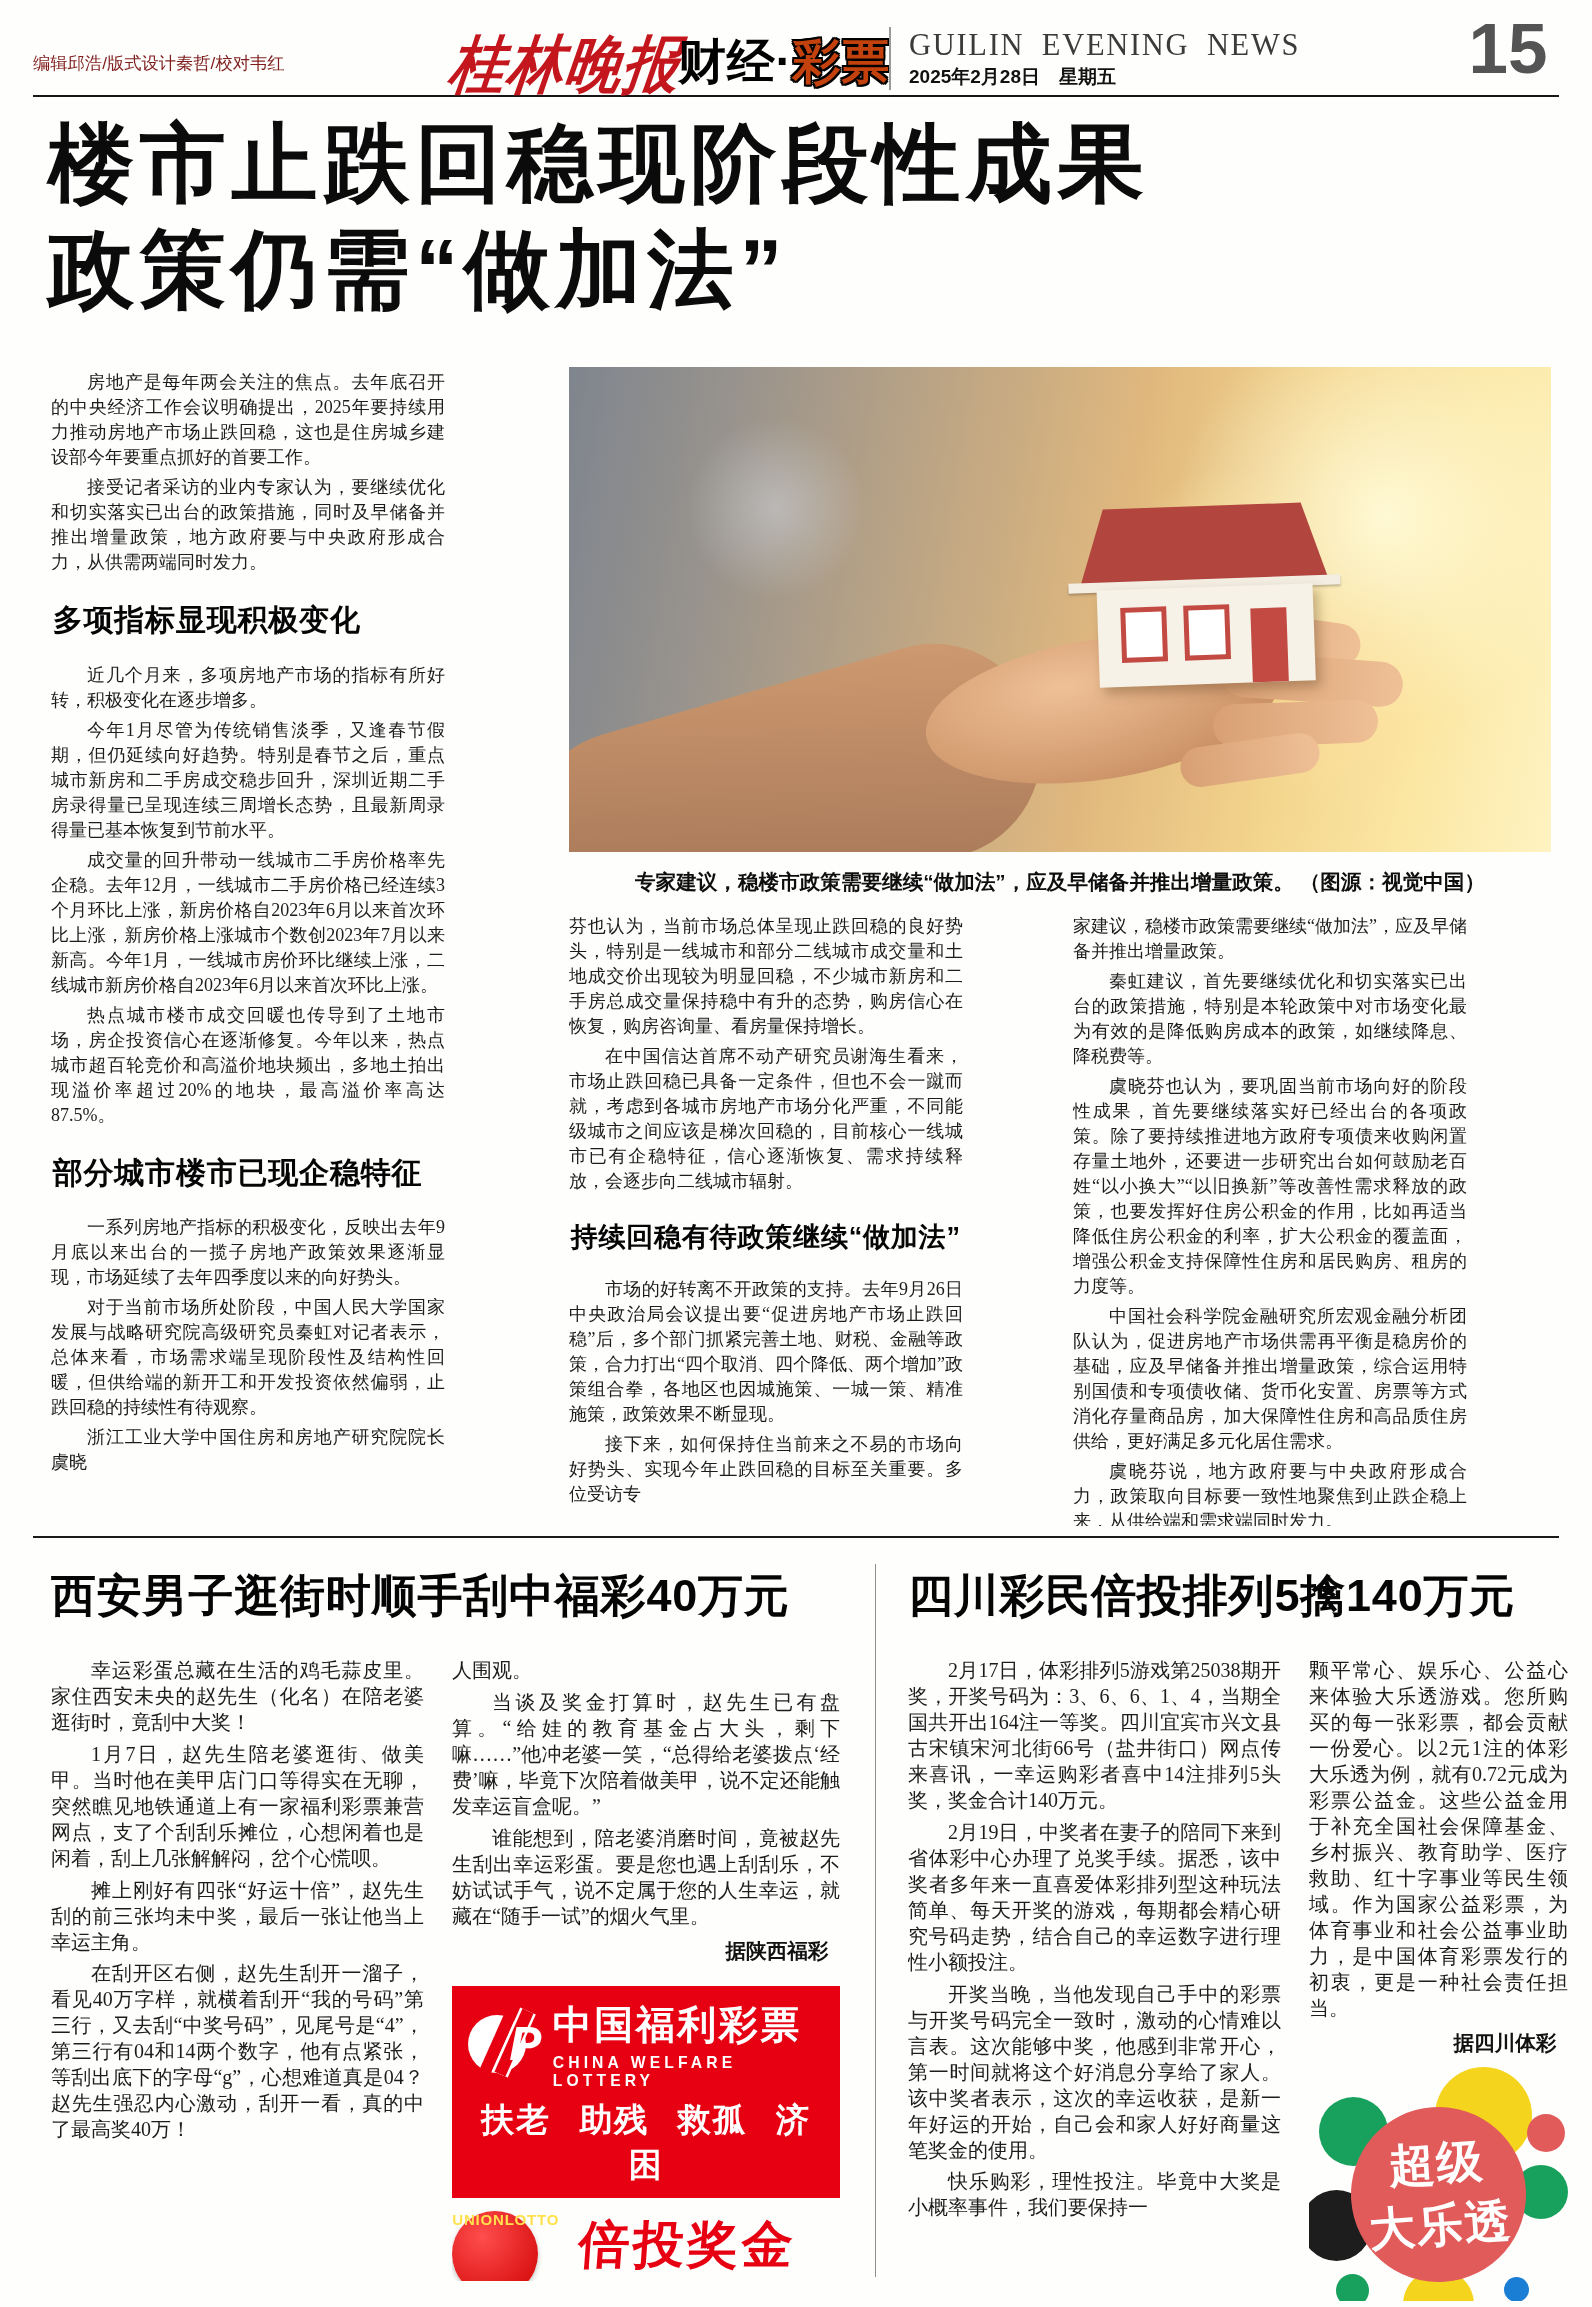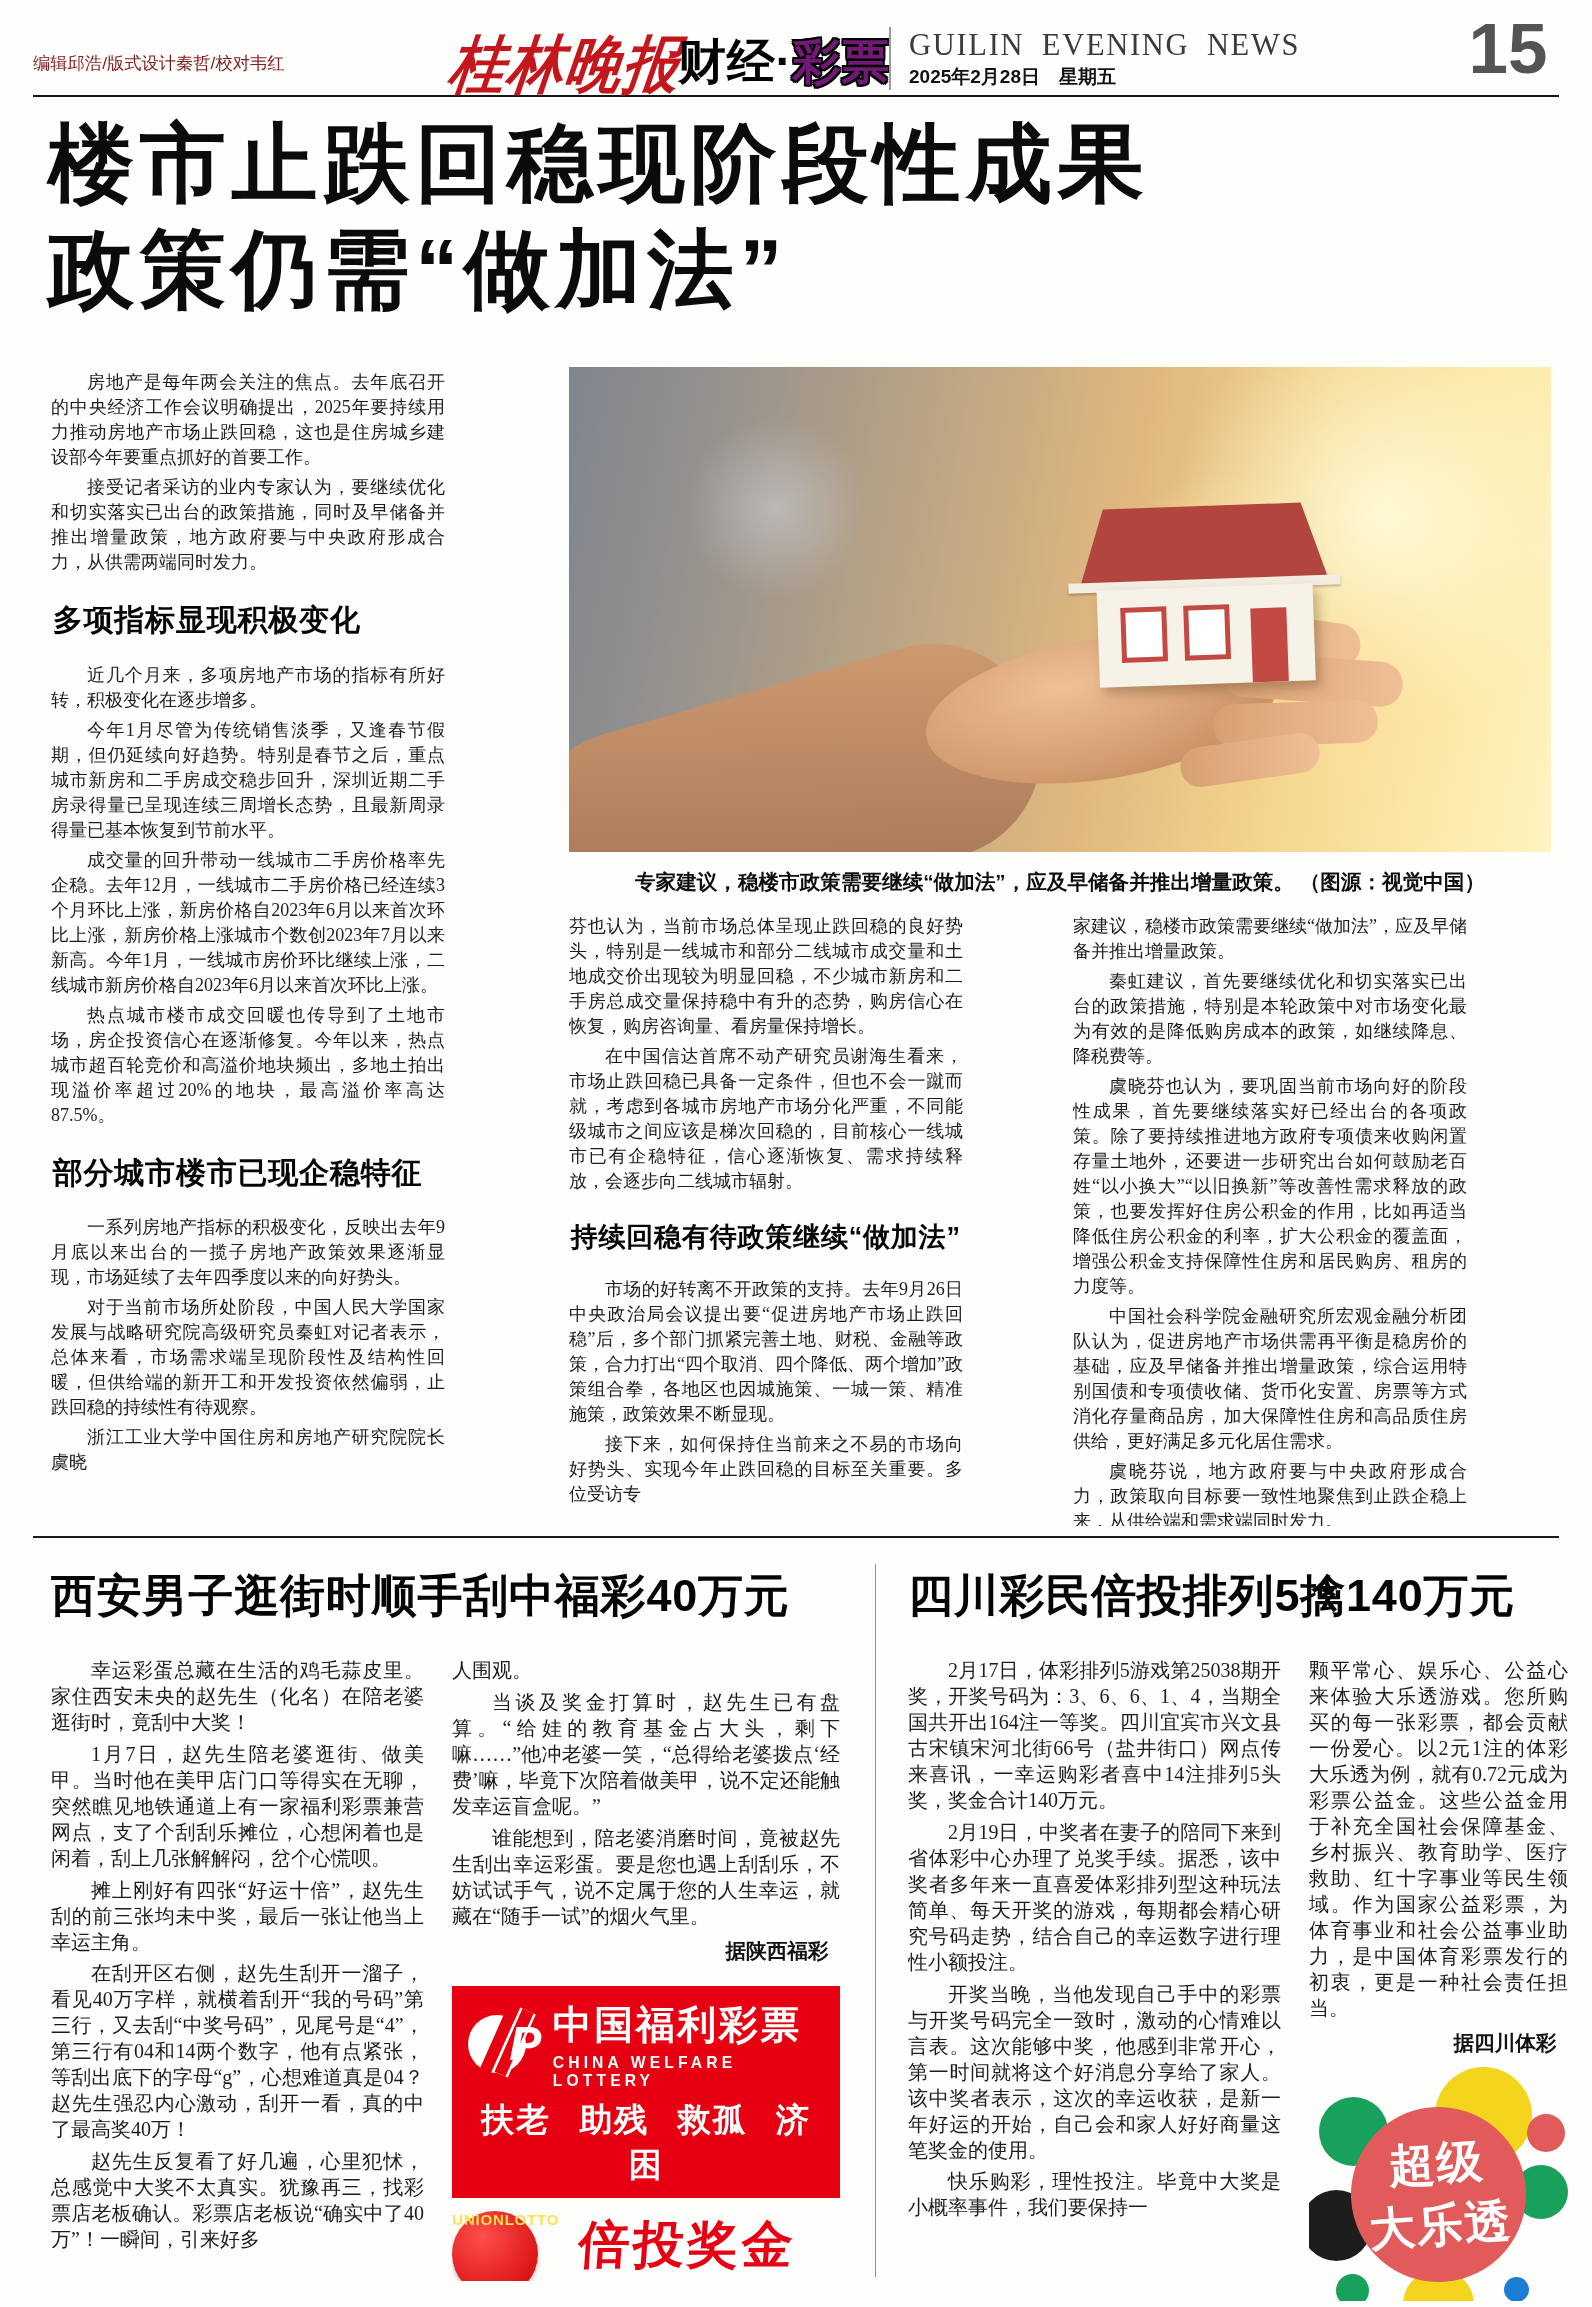--- a/index.html
+++ b/index.html
@@ -7,21 +7,21 @@
         font-family:"Liberation Serif","DejaVu Serif",serif;color:#1b1b1b;}
 
   
   .header{position:absolute;left:33px;top:21.5px;width:1526px;height:73px;border-bottom:2.5px solid #161616;}
   .editor-note{position:absolute;left:0;bottom:20px;font-family:"Liberation Sans","DejaVu Sans",sans-serif;
                font-size:17.3px;color:#7f1d1d;}
   .masthead{position:absolute;left:422px;top:1.7px;color:#c4161d;font-size:56px;font-weight:900;
             font-style:italic;transform:skewX(-7deg) scaleY(1.12);transform-origin:left top;letter-spacing:1.7px;}
   .section-title{position:absolute;left:645px;top:8.3px;font-family:"Liberation Sans","DejaVu Sans",sans-serif;
                  font-size:48px;font-weight:900;letter-spacing:0.8px;color:#000;}
-  .outlined{color:#701a75;text-shadow:-1.7px 0 #000,1.7px 0 #000,0 -1.7px #000,0 1.7px #000,
+  .outlined{color:#c2410c;text-shadow:-1.7px 0 #000,1.7px 0 #000,0 -1.7px #000,0 1.7px #000,
             -1.7px -1.7px #000,1.7px 1.7px #000,-1.7px 1.7px #000,1.7px -1.7px #000;text-align:right;}
   .head-vrule{position:absolute;left:856px;top:5px;width:1.7px;height:63px;background:#9a9a9a;}
   .en-name{position:absolute;left:876px;top:6.6px;font-size:30.5px;color:#3b3b3b;letter-spacing:1.7px;word-spacing:8.3px;}
   .date-line{position:absolute;left:876px;bottom:5px;font-size:19px;font-weight:bold;
              font-family:"Liberation Sans","DejaVu Sans",sans-serif;color:#111;}
   .page-number{position:absolute;right:11.6px;top:-13.2px;font-family:"Liberation Sans","DejaVu Sans",sans-serif;
                font-size:71px;font-weight:900;color:#545454;}
 
   
   .main-headline{position:absolute;left:48px;top:117px;width:1505px;
@@ -192,21 +192,20 @@
 
   <div class="mid-rule"></div>
   <div class="bottom-vrule"></div>
 
   <div class="bhead" style="left:51px;top:1566px;width:809px;">西安男子逛街时顺手刮中福彩40万元</div>
   <div class="bcol" style="left:51px;top:1657px;width:373px;height:624px;">
     <p class="bp">幸运彩蛋总藏在生活的鸡毛蒜皮里。家住西安未央的赵先生（化名）在陪老婆逛街时，竟刮中大奖！</p>
     <p class="bp">1月7日，赵先生陪老婆逛街、做美甲。当时他在美甲店门口等得实在无聊，突然瞧见地铁通道上有一家福利彩票兼营网点，支了个刮刮乐摊位，心想闲着也是闲着，刮上几张解解闷，岔个心慌呗。</p>
     <p class="bp">摊上刚好有四张“好运十倍”，赵先生刮的前三张均未中奖，最后一张让他当上幸运主角。</p>
     <p class="bp">在刮开区右侧，赵先生刮开一溜子，看见40万字样，就横着刮开“我的号码”第三行，又去刮“中奖号码”，见尾号是“4”，第三行有04和14两个数字，他有点紧张，等刮出底下的字母“g”，心想难道真是04？赵先生强忍内心激动，刮开一看，真的中了最高奖40万！</p>
-    <p class="bp">赵先生反复看了好几遍，心里犯怵，总感觉中大奖不太真实。犹豫再三，找彩票店老板确认。彩票店老板说“确实中了40万”！一瞬间，引来好多</p>
   </div>
   <div class="bcol" style="left:452px;top:1657px;width:388px;height:624px;">
     <p class="bp cont">人围观。</p>
     <p class="bp">当谈及奖金打算时，赵先生已有盘算。“给娃的教育基金占大头，剩下嘛……”他冲老婆一笑，“总得给老婆拨点‘经费’嘛，毕竟下次陪着做美甲，说不定还能触发幸运盲盒呢。”</p>
     <p class="bp">谁能想到，陪老婆消磨时间，竟被赵先生刮出幸运彩蛋。要是您也遇上刮刮乐，不妨试试手气，说不定属于您的人生幸运，就藏在“随手一试”的烟火气里。</p>
     <div class="bbyline">据陕西福彩</div>
 
     <div class="ad">
       <div class="ad-red">
         <div class="ad-red-top">

